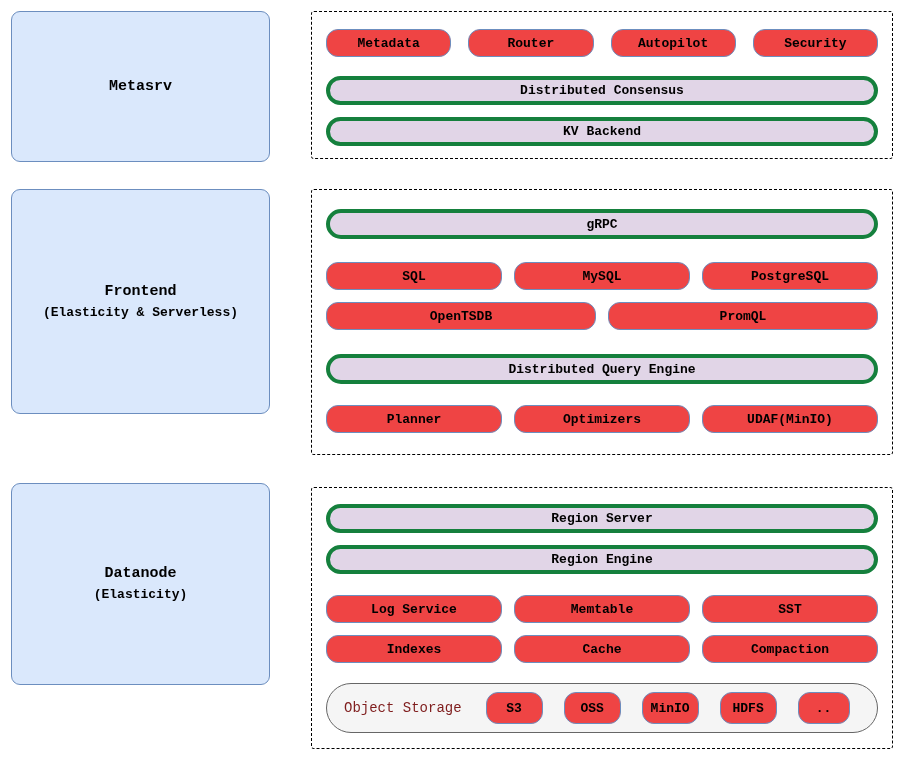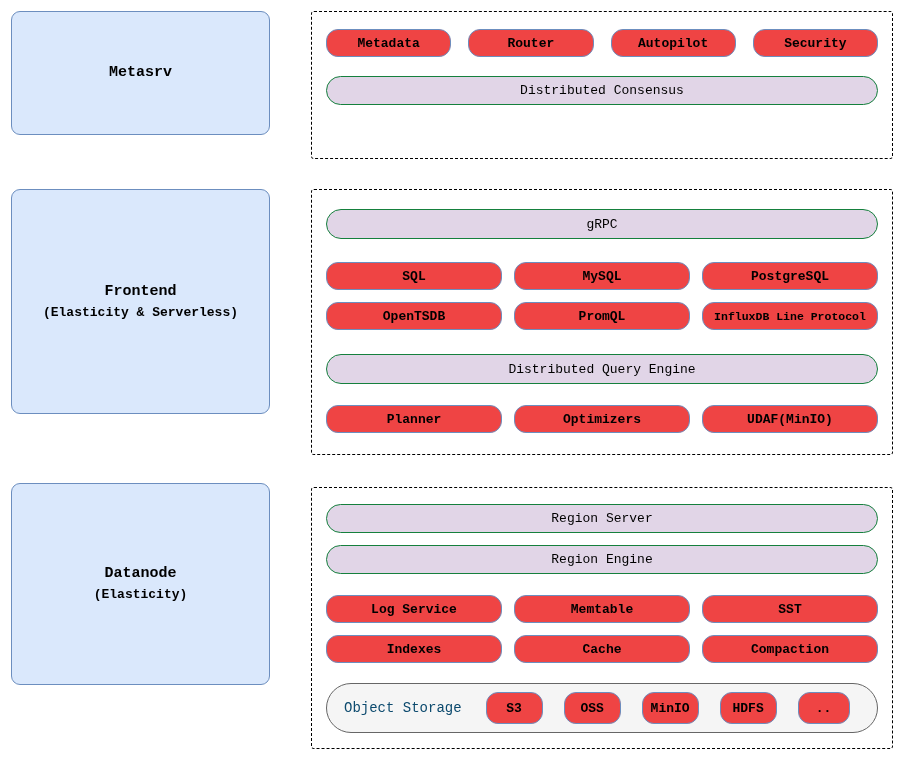--- a/index.html
+++ b/index.html
@@ -68,58 +68,58 @@
     font-size: 13px;
     font-weight: 700;
     white-space: nowrap;
   }
   .box.small-text { font-size: 11.5px; }
 
   .pill {
     flex: 1;
     height: 29px;
     background: #e1d5e7;
-    border: 1px solid #15803d;
+    border: 4px solid #15803d;
     border-radius: 15px;
     box-sizing: border-box;
     display: flex;
     align-items: center;
     justify-content: center;
     font-size: 13px;
-    font-weight: 400;
+    font-weight: 700;
     white-space: nowrap;
   }
 
   .stadium {
     height: 50px;
     background: #f5f5f5;
     border: 1px solid #666666;
     border-radius: 25px;
     box-sizing: border-box;
     display: flex;
     align-items: center;
     padding: 0 17px;
     gap: 21px;
   }
   .stadium-label {
     font-size: 14px;
     font-weight: 400;
-    color: #0c4a6e;
+    color: #7f1d1d;
     white-space: nowrap;
     margin-right: 3px;
   }
   .stadium .box {
     flex: none;
     width: 57px;
     height: 32px;
   }
   .stadium .box.narrow { width: 52px; }
 
   
-  #pos-metasrv        { top: 11px;  height: 124px; }
+  #pos-metasrv        { top: 11px;  height: 151px; }
   #pos-metasrv-detail { top: 11px;  height: 148px; }
   #pos-frontend        { top: 189px; height: 225px; }
   #pos-frontend-detail { top: 189px; height: 266px; }
   #pos-datanode        { top: 483px; height: 202px; }
   #pos-datanode-detail { top: 487px; height: 262px; }
 </style>
 </head>
 <body>
 
 <div class="canvas">
@@ -131,40 +131,42 @@
   <div class="dashed-box" id="pos-metasrv-detail">
     <div class="row gap17 mt17">
       <div class="box">Metadata</div>
       <div class="box">Router</div>
       <div class="box">Autopilot</div>
       <div class="box">Security</div>
     </div>
     <div class="row mt19">
       <div class="pill">Distributed Consensus</div>
     </div>
+    <div class="row mt12">
+      <div class="pill">KV Backend</div>
+    </div>
   </div>
 
   <div class="side-box" id="pos-frontend">
     <div class="side-title">Frontend</div>
     <div class="side-sub">(Elasticity &amp; Serverless)</div>
   </div>
 
   <div class="dashed-box" id="pos-frontend-detail">
     <div class="row gap26 mt19">
       <div class="pill" style="height:30px">gRPC</div>
     </div>
     <div class="row gap30 mt23">
       <div class="box">SQL</div>
       <div class="box">MySQL</div>
       <div class="box">PostgreSQL</div>
     </div>
     <div class="row gap30 mt12">
       <div class="box">OpenTSDB</div>
       <div class="box">PromQL</div>
-      <div class="box small-text">InfluxDB Line Protocol</div>
     </div>
     <div class="row mt24">
       <div class="pill" style="height:30px">Distributed Query Engine</div>
     </div>
     <div class="row gap30 mt21">
       <div class="box">Planner</div>
       <div class="box">Optimizers</div>
       <div class="box">UDAF(MinIO)</div>
     </div>
   </div>

